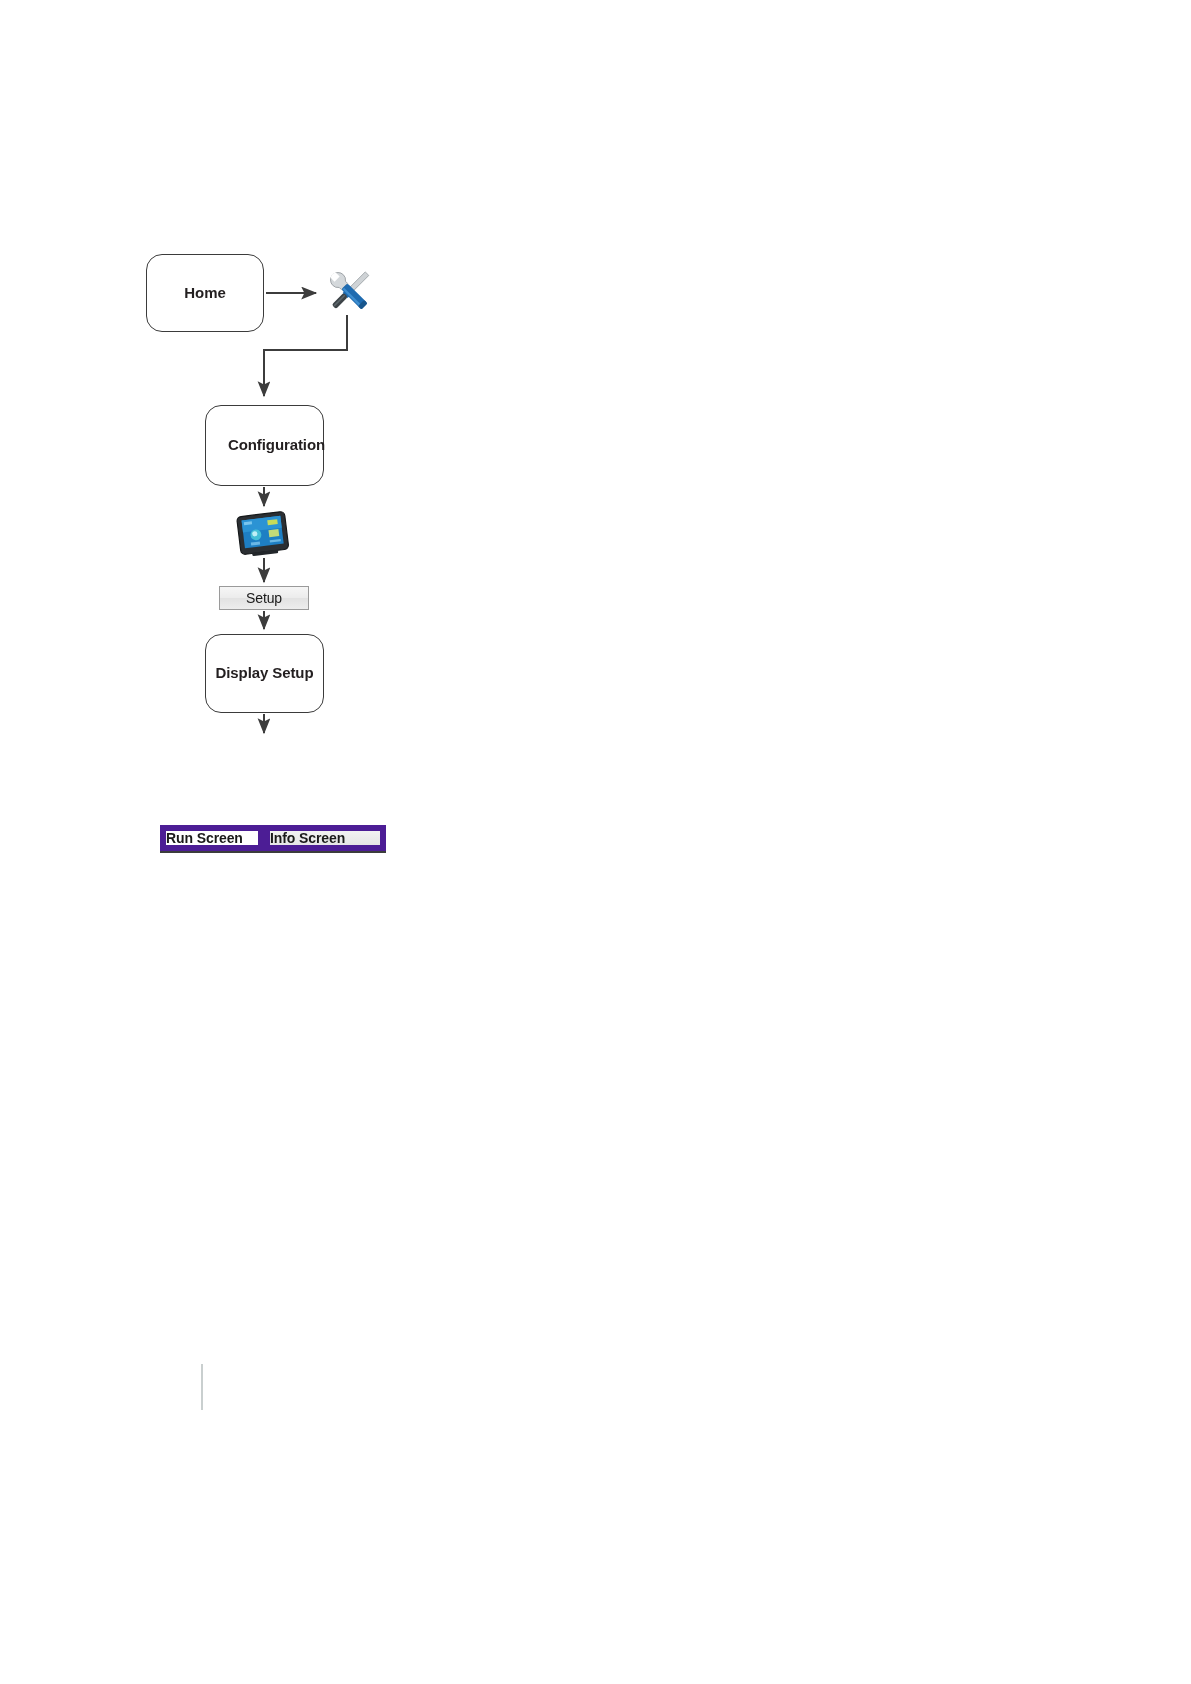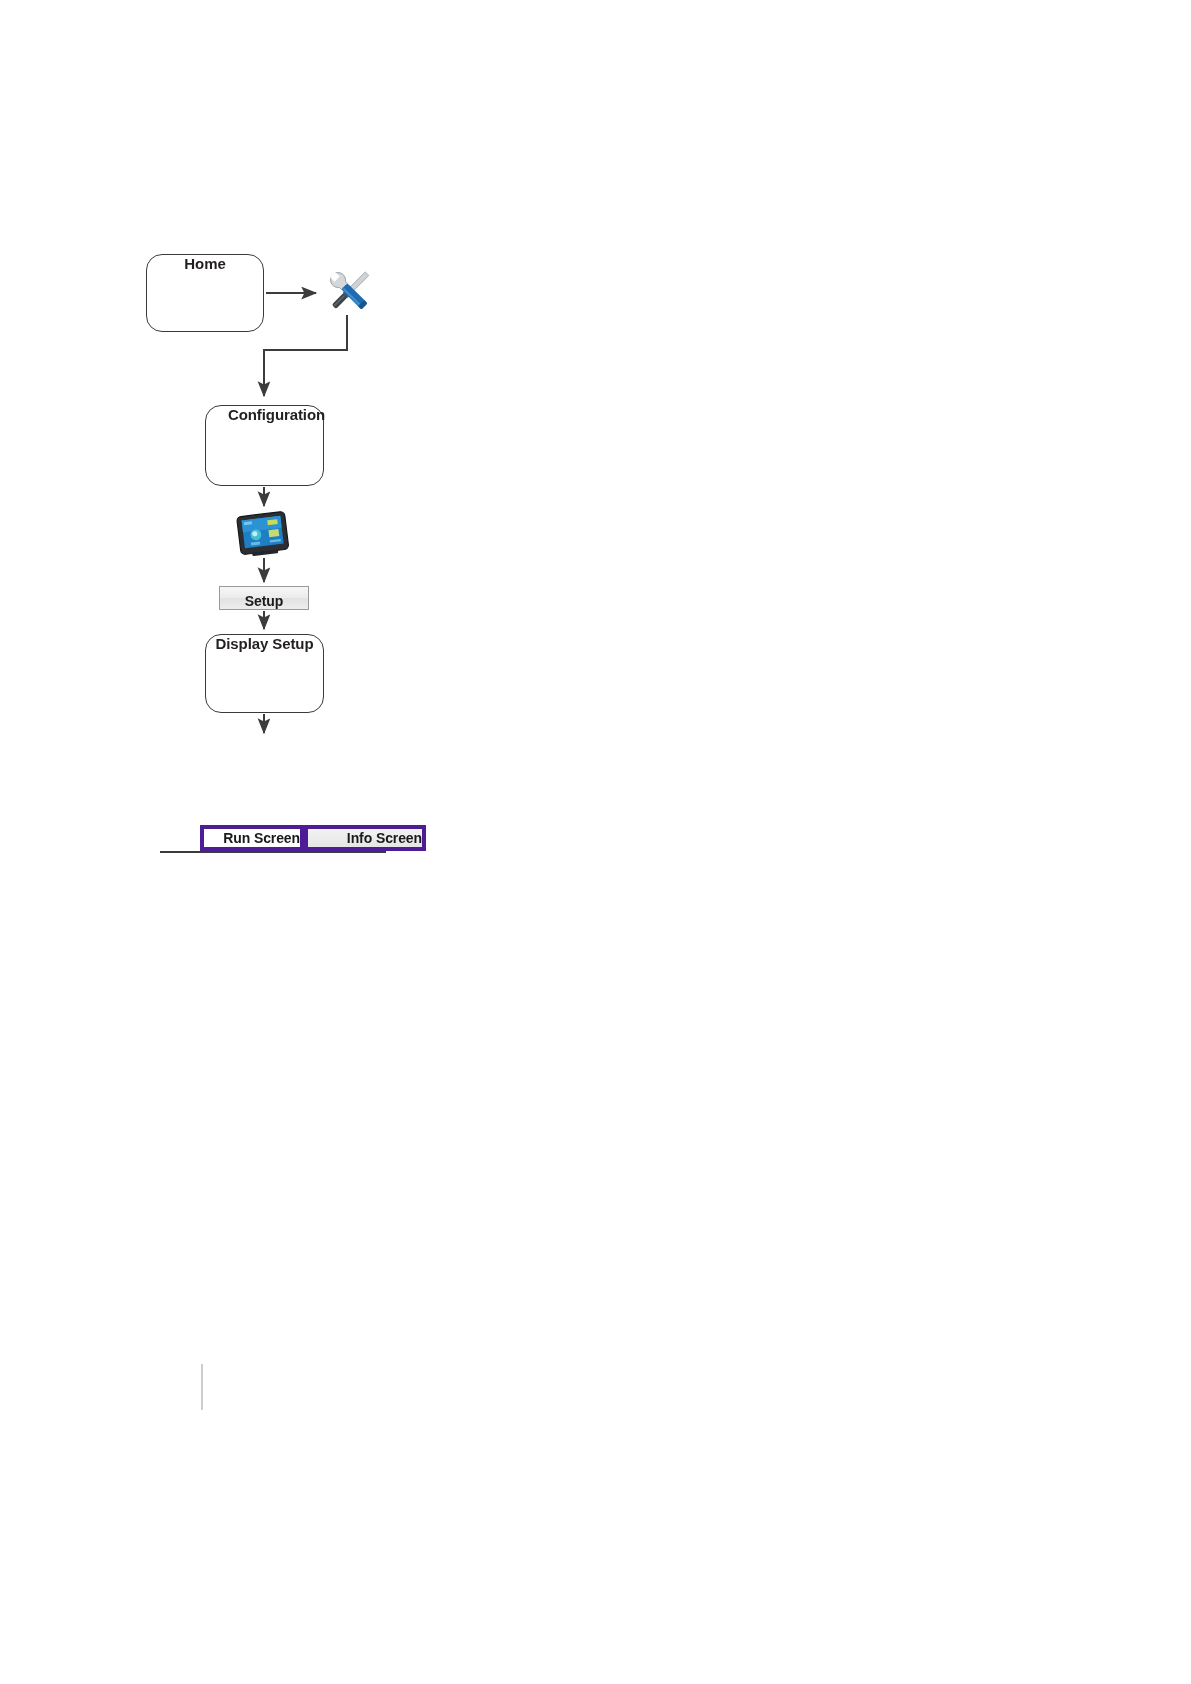--- a/index.html
+++ b/index.html
@@ -42,20 +42,21 @@
   }
 
   
   .flow-box {
     position: absolute;
     box-sizing: border-box;
     border: 1.4px solid #3b3b3b;
     border-radius: 16px;
     background: #ffffff;
     display: flex;
+    align-items: center;
     justify-content: center;
     text-align: center;
     color: #231f20;
     font-weight: bold;
     font-size: 15px;
     line-height: 1.25;
     letter-spacing: -0.1px;
   }
 
   #box-home      { left: 146px; top: 254px; width: 118px; height: 78px; }
@@ -63,51 +64,50 @@
   #box-display   { left: 205px; top: 634px; width: 119px; height: 79px; }
   #box-select    { left: 205px; top: 738px; width: 119px; height: 79px; }
 
   
   .ui-button {
     position: absolute;
     box-sizing: border-box;
     border: 1px solid #9a9a9a;
     background: linear-gradient(to bottom, #f6f6f6 0%, #ececec 48%, #e2e2e2 52%, #ededed 100%);
     display: flex;
-    align-items: flex-end;
+    align-items: center;
     justify-content: center;
     color: #1a1a1a;
-    font-weight: bold;
+    font-weight: normal;
     font-size: 14px;
     letter-spacing: -0.1px;
   }
   #button-setup { left: 219px; top: 586px; width: 90px; height: 24px; }
 
   
   #tab-bar {
     position: absolute;
     left: 160px;
     top: 825px;
     width: 226px;
     height: 28px;
   }
   .tab {
     position: absolute;
     top: 0;
     box-sizing: border-box;
-    border: 4px solid #4c1d95;
+    border: 6px solid #4c1d95;
     height: 26px;
     display: flex;
     align-items: center;
-    justify-content: flex-end;
+    justify-content: flex-start;
     font-weight: bold;
     font-size: 14px;
     color: #1a1a1a;
     letter-spacing: -0.1px;
-    margin-left: 40px;
   }
   .tab.active   { background: #ffffff; }
   .tab.inactive { background: linear-gradient(to bottom,#f2f2f2 0%, #e6e6e6 100%); }
   #tab-run  { left: 0px;   width: 104px; }
   #tab-info { left: 104px; width: 122px; }
   #tab-underline {
     position: absolute;
     left: 0px;
     top: 26px;
     width: 226px;

